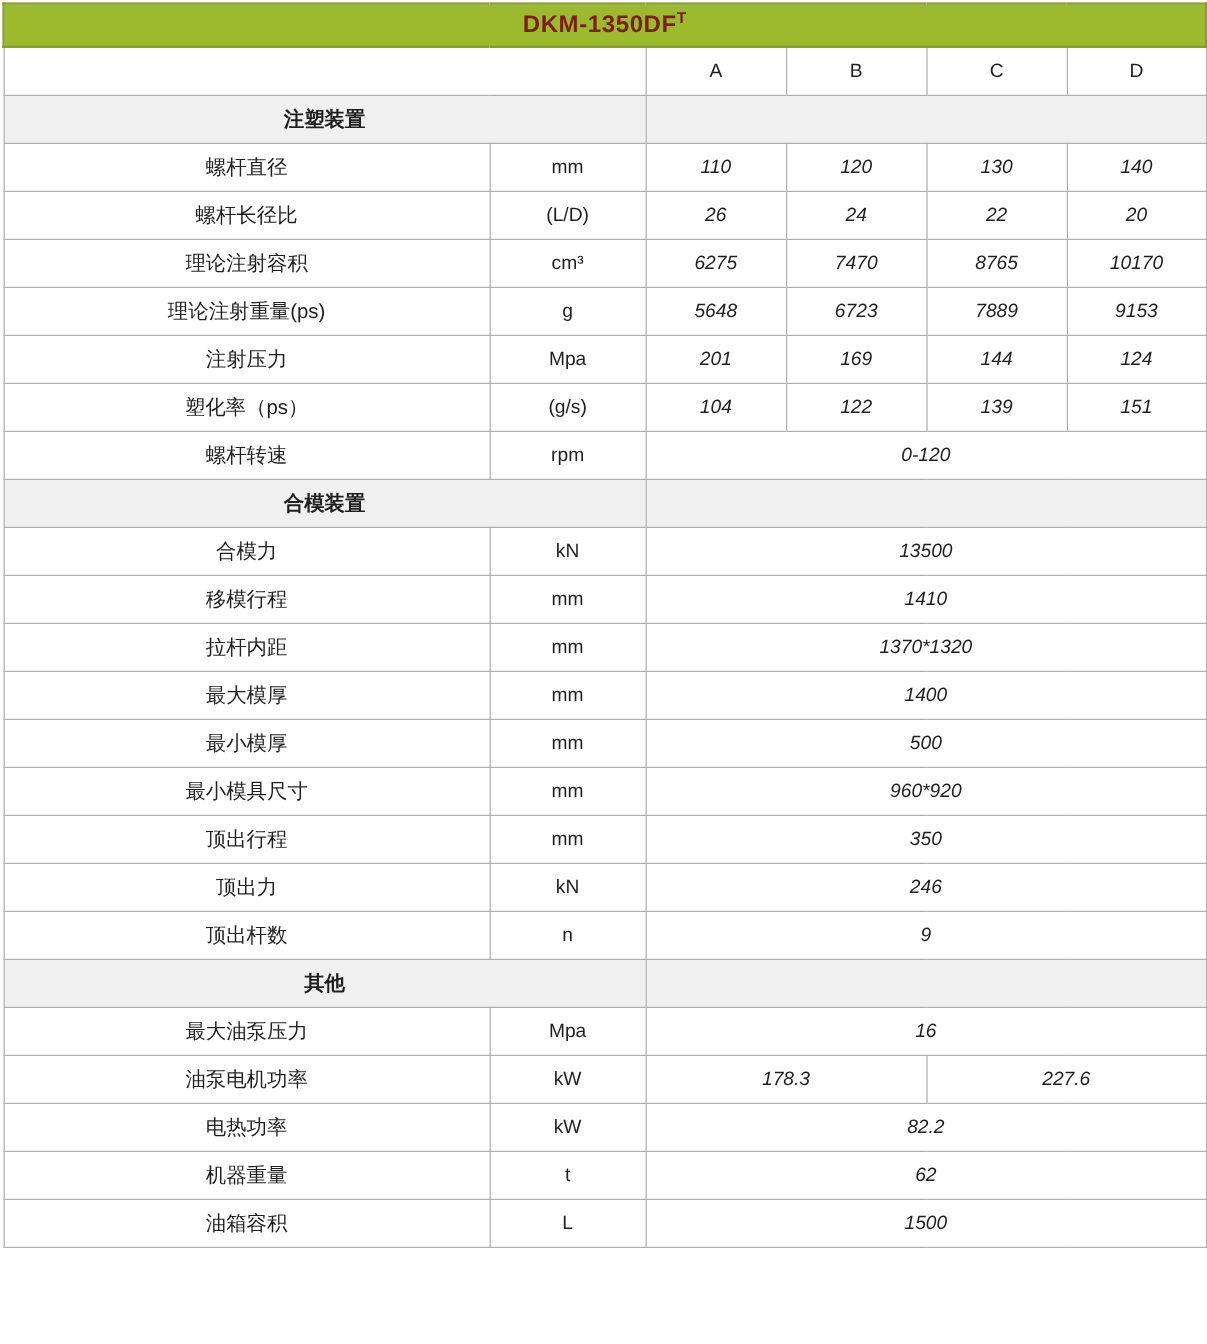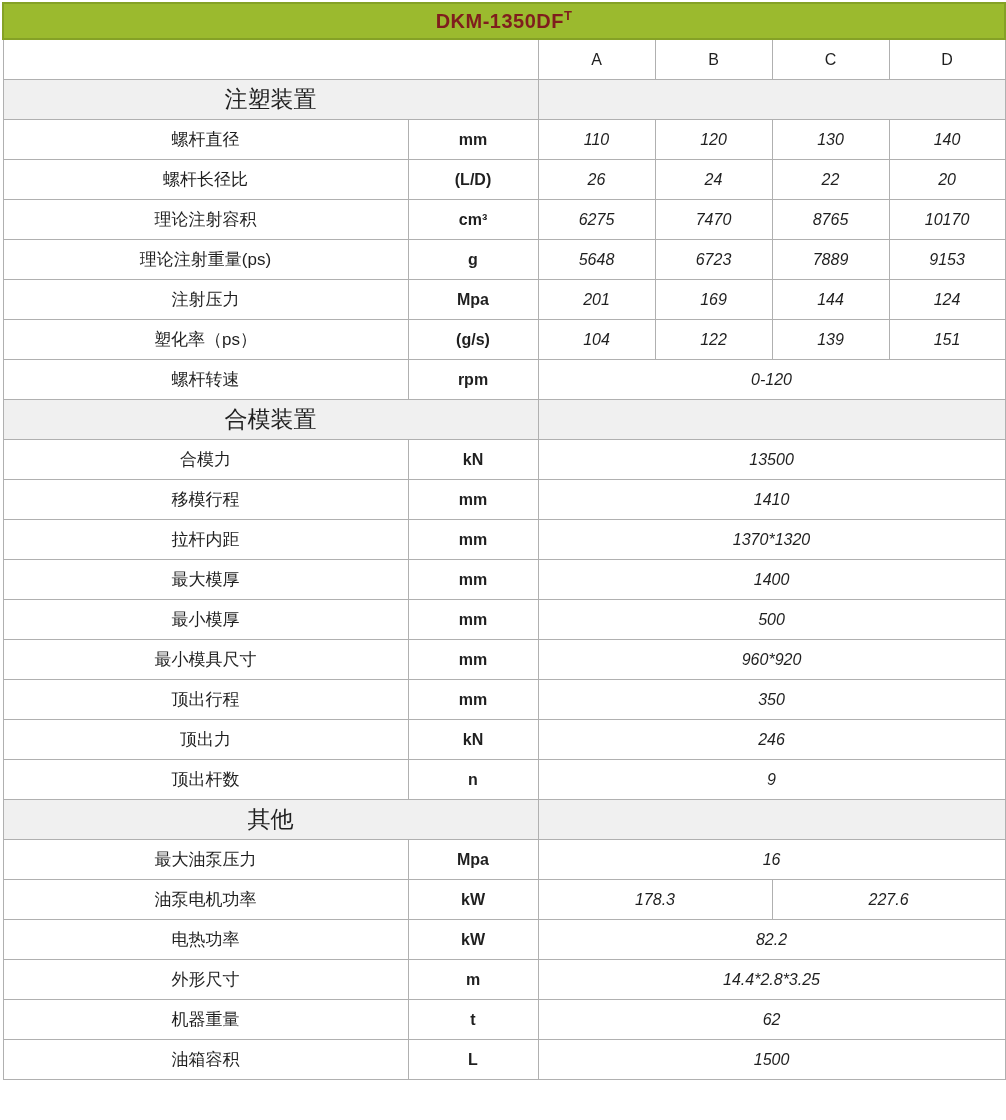--- a/index.html
+++ b/index.html
@@ -35,25 +35,25 @@
     color: #7f1d1d;
   }
   tr.title-row td sup {
     font-size: 13px;
     font-weight: bold;
     vertical-align: super;
     line-height: 0;
   }
   tr.section-row td {
     background: var(--section_bg, #f0f0f0);
-    font-weight: normal;
-    font-size: 23px;
+    font-weight: bold;
+    font-size: 17px;
   }
   td.label-cell { font-size: 17px; }
-  td.unit-cell  { font-size: 16px; font-weight: bold; }
+  td.unit-cell  { font-size: 16px; }
   td.value-cell { font-size: 16px; font-style: italic; }
   td.col-head   { font-size: 16px; }
 </style>
 </head>
 <body>
 
 <div class="wrap">
 <table class="spec">
   <colgroup>
     <col style="width:405px">
@@ -202,25 +202,20 @@
     <td class="unit-cell">kW</td>
     <td class="value-cell" colspan="2">178.3</td>
     <td class="value-cell" colspan="2">227.6</td>
   </tr>
   <tr>
     <td class="label-cell">电热功率</td>
     <td class="unit-cell">kW</td>
     <td class="value-cell" colspan="4">82.2</td>
   </tr>
   <tr>
-    <td class="label-cell">外形尺寸</td>
-    <td class="unit-cell">m</td>
-    <td class="value-cell" colspan="4">14.4*2.8*3.25</td>
-  </tr>
-  <tr>
     <td class="label-cell">机器重量</td>
     <td class="unit-cell">t</td>
     <td class="value-cell" colspan="4">62</td>
   </tr>
   <tr>
     <td class="label-cell">油箱容积</td>
     <td class="unit-cell">L</td>
     <td class="value-cell" colspan="4">1500</td>
   </tr>
 

